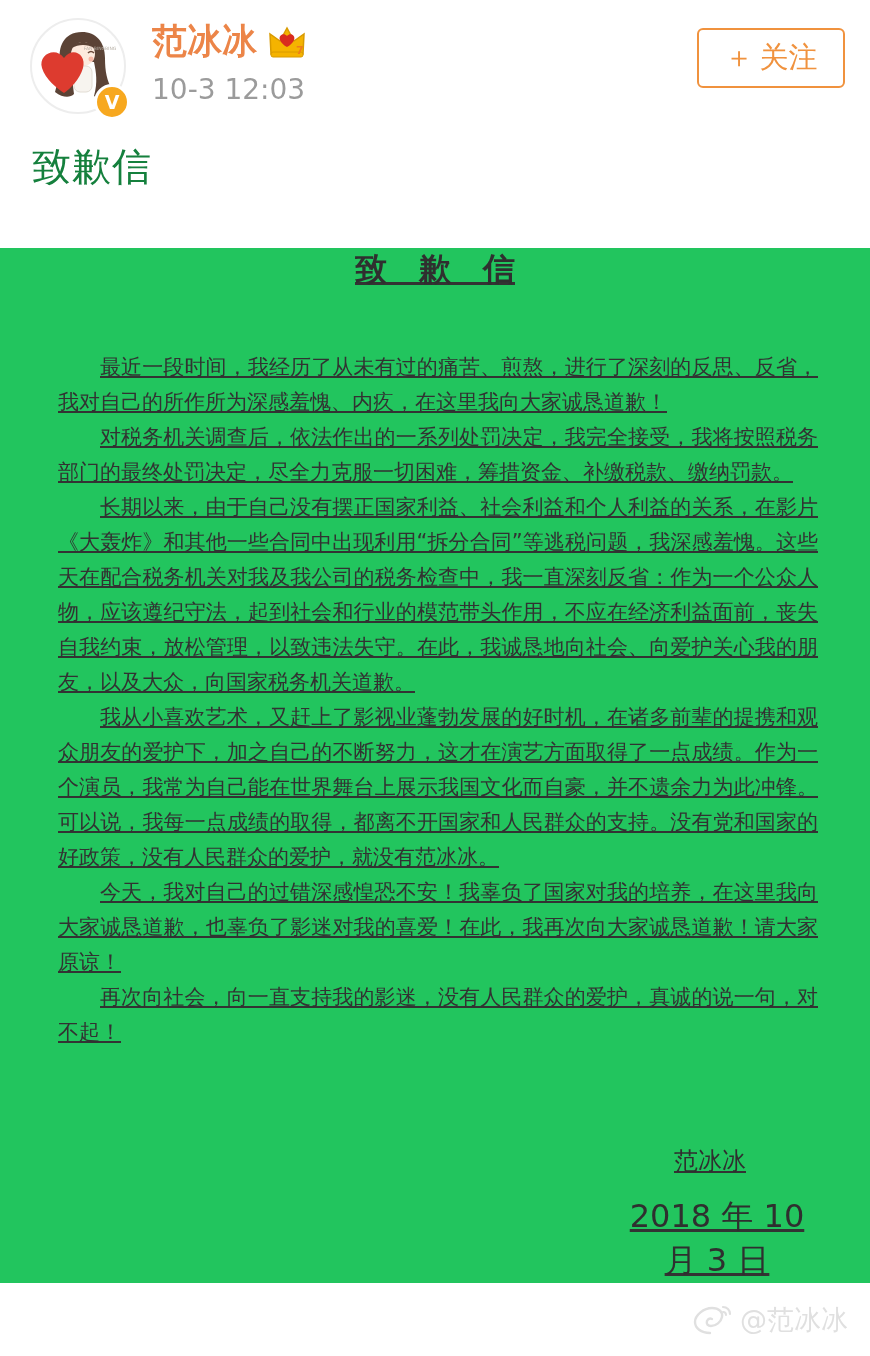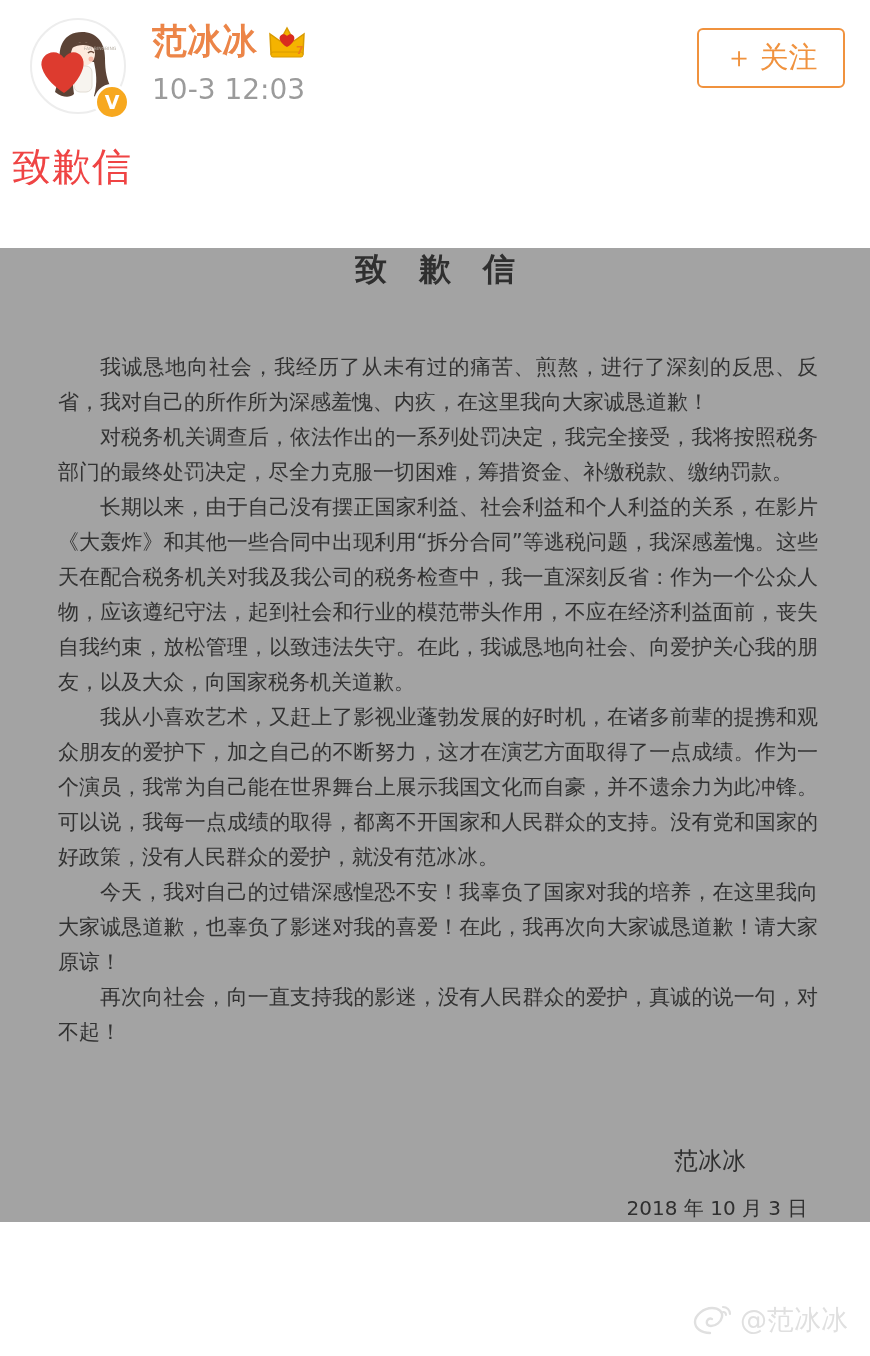--- a/index.html
+++ b/index.html
@@ -63,28 +63,28 @@
     color: #f0923e;
     font-size: 29px;
     font-family: inherit;
     display: flex; align-items: center; justify-content: center;
     gap: 6px;
     cursor: pointer;
   }
 
   
   .post-text {
-    margin: 26px 0 0 12px;
+    margin: 26px 0 0 32px;
     font-size: 39px;
-    color: #ef4444;
+    color: #15803d;
     letter-spacing: 1px;
   }
 
   
-  .letter { margin-top: 54px; background: #a3a3a3; }
+  .letter { margin-top: 54px; background: #22c55e; text-decoration: underline; }
   .letter-title {
     text-align: center;
     font-size: 32px;
     font-weight: 600;
     color: #2f2f2f;
   }
   .letter-body {
     margin: 58px 52px 0 58px;
     font-size: 21px;
     line-height: 35px;
@@ -93,21 +93,21 @@
   }
   .letter-body p { text-indent: 2em; margin: 0; }
 
   .sig-block {
     margin: 95px 50px 0 auto;
     width: 220px;
     text-align: center;
     color: #2f2f2f;
   }
   .sig-name { font-size: 24px; }
-  .sig-date { margin-top: 18px; font-size: 20px; margin-left: 14px; }
+  .sig-date { margin-top: 18px; font-size: 32px; margin-left: 14px; }
 
   
   .watermark {
     position: absolute;
     right: 22px; bottom: 18px;
     display: flex; align-items: center; gap: 6px;
     color: #e0e0e0;
     font-size: 27px;
     user-select: none;
     text-align: center;
@@ -167,21 +167,21 @@
       <span>关注</span>
     </button>
 
   </header>
 
   <div class="post-text">致歉信</div>
 
   <div class="letter">
     <h1 class="letter-title">致　歉　信</h1>
     <div class="letter-body">
-      <p>我诚恳地向社会，我经历了从未有过的痛苦、煎熬，进行了深刻的反思、反省，我对自己的所作所为深感羞愧、内疚，在这里我向大家诚恳道歉！</p>
+      <p>最近一段时间，我经历了从未有过的痛苦、煎熬，进行了深刻的反思、反省，我对自己的所作所为深感羞愧、内疚，在这里我向大家诚恳道歉！</p>
       <p>对税务机关调查后，依法作出的一系列处罚决定，我完全接受，我将按照税务部门的最终处罚决定，尽全力克服一切困难，筹措资金、补缴税款、缴纳罚款。</p>
       <p>长期以来，由于自己没有摆正国家利益、社会利益和个人利益的关系，在影片《大轰炸》和其他一些合同中出现利用“拆分合同”等逃税问题，我深感羞愧。这些天在配合税务机关对我及我公司的税务检查中，我一直深刻反省：作为一个公众人物，应该遵纪守法，起到社会和行业的模范带头作用，不应在经济利益面前，丧失自我约束，放松管理，以致违法失守。在此，我诚恳地向社会、向爱护关心我的朋友，以及大众，向国家税务机关道歉。</p>
       <p>我从小喜欢艺术，又赶上了影视业蓬勃发展的好时机，在诸多前辈的提携和观众朋友的爱护下，加之自己的不断努力，这才在演艺方面取得了一点成绩。作为一个演员，我常为自己能在世界舞台上展示我国文化而自豪，并不遗余力为此冲锋。可以说，我每一点成绩的取得，都离不开国家和人民群众的支持。没有党和国家的好政策，没有人民群众的爱护，就没有范冰冰。</p>
       <p>今天，我对自己的过错深感惶恐不安！我辜负了国家对我的培养，在这里我向大家诚恳道歉，也辜负了影迷对我的喜爱！在此，我再次向大家诚恳道歉！请大家原谅！</p>
       <p>再次向社会，向一直支持我的影迷，没有人民群众的爱护，真诚的说一句，对不起！</p>
     </div>
     <div class="sig-block">
       <div class="sig-name">范冰冰</div>
       <div class="sig-date">2018 年 10 月 3 日</div>
     </div>

